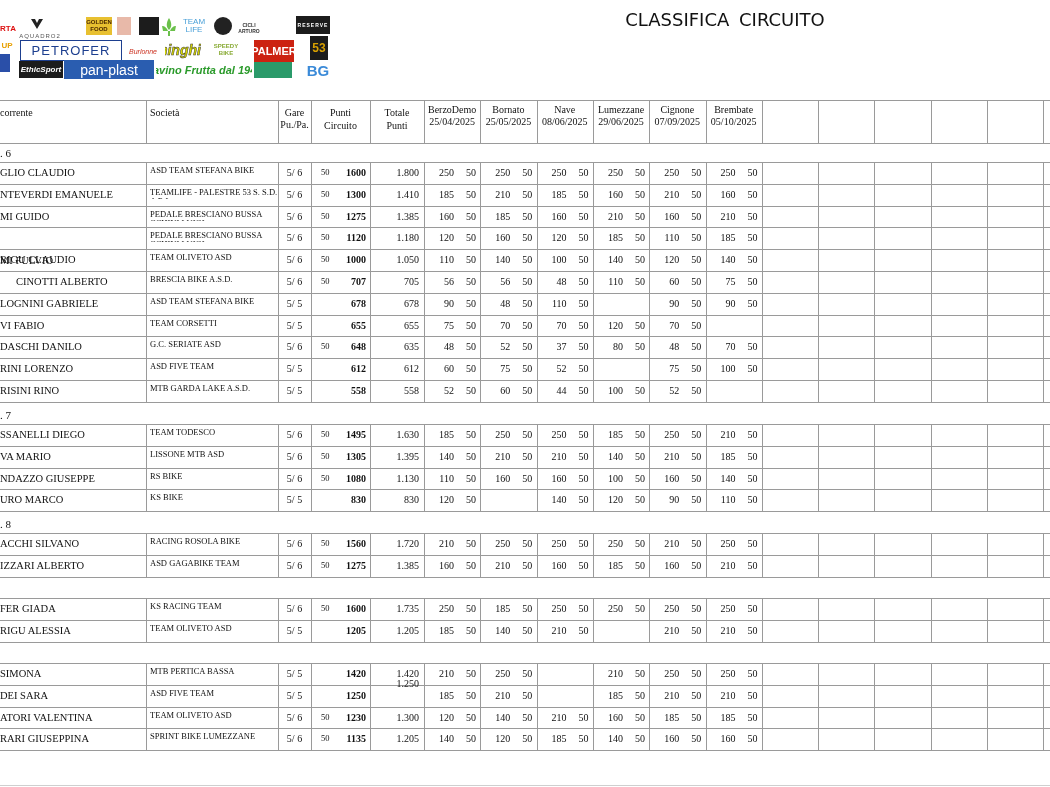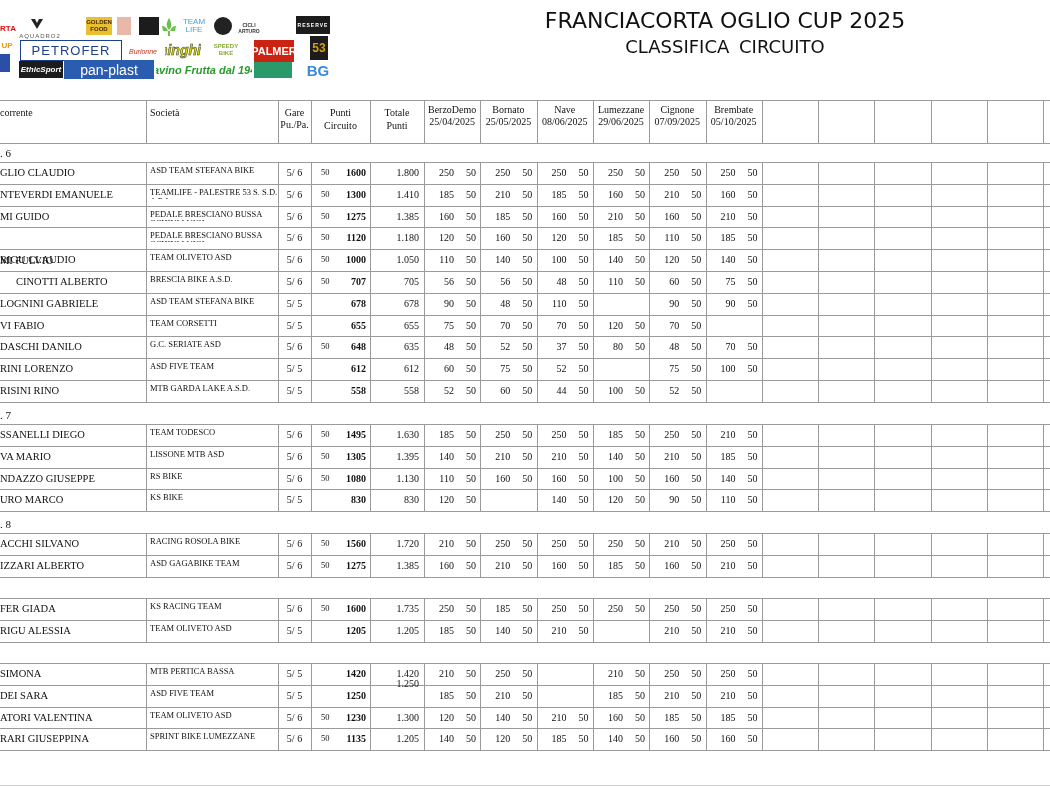--- a/index.html
+++ b/index.html
@@ -53,21 +53,20 @@
   <div style="position:absolute;left:214px;top:3px;width:18px;height:18px;border-radius:50%;background:#222;"></div>
   <div class="logo" style="left:234px;top:6px;width:30px;height:16px;color:#333;font-size:5px;white-space:normal;line-height:6px;text-align:center;">CICLI ARTURO</div>
   <div class="logo" style="left:254px;top:26px;width:40px;height:22px;background:#c21;color:#fff;font-size:11px;">PALMER</div>
   <div class="logo" style="left:296px;top:2px;width:34px;height:18px;background:#1c1c1c;color:#fff;font-size:5px;letter-spacing:1px;">RESERVE</div>
   <div class="logo" style="left:310px;top:22px;width:18px;height:24px;background:#1c1c1c;color:#d8a000;font-size:12px;">53</div>
   <div style="position:absolute;left:254px;top:48px;width:38px;height:16px;background:#2a9a6a;"></div>
   <div class="logo" style="left:306px;top:46px;width:24px;height:20px;color:#3a8ad8;font-size:15px;">BG</div>
 </div>
 
 <div class="title-block">
-  <div class="title1">FRANCIACORTA OGLIO CUP 2025</div>
   <div class="title2">CLASSIFICA  CIRCUITO</div>
 </div>
 
 <div class="grid" id="grid">
     <div class="hline" style="left: 0px; width: 1050px; top: 100px;"></div>
     <div class="hline" style="left: 0px; width: 1050px; top: 143px;"></div>
     <div class="vline" style="left: 146px; top: 100px; height: 43px;"></div>
     <div class="vline" style="left: 278px; top: 100px; height: 43px;"></div>
     <div class="vline" style="left: 311px; top: 100px; height: 43px;"></div>
     <div class="vline" style="left: 370px; top: 100px; height: 43px;"></div>

